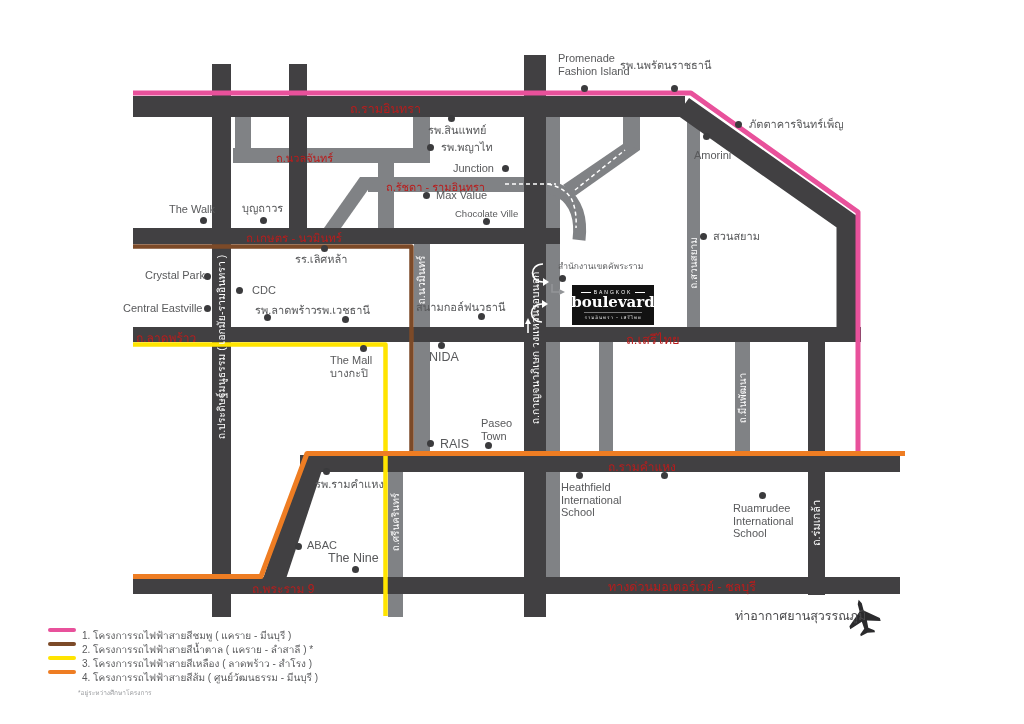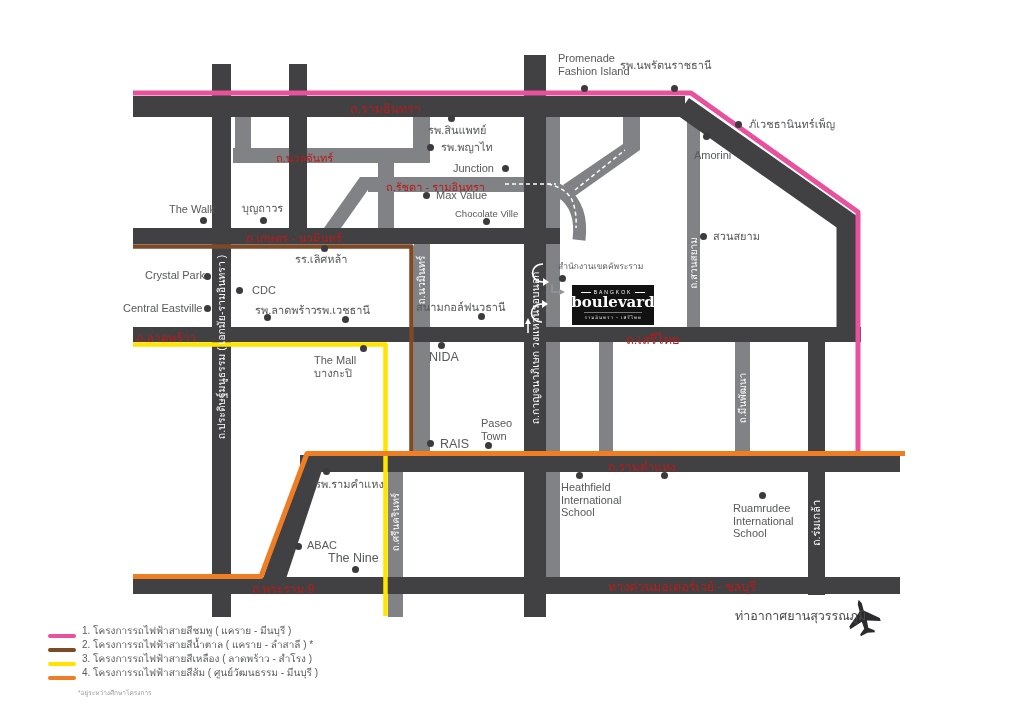--- a/index.html
+++ b/index.html
@@ -13,21 +13,21 @@
   .vlabel{position:absolute;color:#ffffff;font-size:10.5px;white-space:nowrap;
           transform:translate(-50%,-50%) rotate(-90deg);}
   .logo{position:absolute;left:572px;top:285px;width:82px;height:40px;background:#121212;
         color:#fff;display:flex;flex-direction:column;align-items:center;justify-content:center;}
   .logo .brand-top{font-size:5px;letter-spacing:2px;display:flex;align-items:center;gap:3px;}
   .logo .brand-top:before,.logo .brand-top:after{content:"";display:block;width:10px;height:1px;background:#fff;}
   .logo .brand-main{font-family:"DejaVu Serif","Liberation Serif",serif;font-size:15px;
         font-weight:bold;line-height:1.05;}
   .logo .brand-sub{font-size:4.5px;letter-spacing:1px;border-top:1px solid #777;padding-top:1px;margin-top:1px;}
   .legend{position:absolute;left:48px;top:628px;display:flex;flex-direction:column;gap:4px;}
-  .legend-row{display:flex;align-items:flex-end;gap:6px;height:10px;}
+  .legend-row{display:flex;align-items:flex-start;gap:6px;height:10px;}
   .legend-swatch{width:28px;height:4px;border-radius:2px;}
   .legend-text{font-size:10px;color:#58595b;white-space:nowrap;}
   .footnote{position:absolute;left:78px;top:688px;font-size:6.5px;color:#9b9da0;}
   .airport{position:absolute;left:735px;top:606px;display:flex;align-items:center;gap:6px;}
   .airport-label{font-size:12.5px;color:#4a4a4c;}
 </style>
 </head>
 <body>
 
 <div id="map">
@@ -141,40 +141,40 @@
   <div class="dot" style="left:323px;top:468px"></div>
   <div class="dot" style="left:576px;top:472px"></div>
   <div class="dot" style="left:661px;top:472px"></div>
   <div class="dot" style="left:759px;top:492px"></div>
   <div class="dot" style="left:295px;top:543px"></div>
   <div class="dot" style="left:352px;top:566px"></div>
 
   <div class="poi-label" style="left:558px;top:52px">Promenade
 Fashion Island</div>
   <div class="poi-label" style="left:620px;top:59px">รพ.นพรัตนราชธานี</div>
-  <div class="poi-label" style="left:749px;top:118px">ภัเวชธานินทร์เพ็ญ</div>
+  <div class="poi-label" style="left:749px;top:118px">ภัตตาคารจินทร์เพ็ญ</div>
   <div class="poi-label" style="left:694px;top:149px">Amorini</div>
   <div class="poi-label" style="left:428px;top:124px">รพ.สินแพทย์</div>
   <div class="poi-label" style="left:441px;top:141px">รพ.พญาไท</div>
   <div class="poi-label" style="left:453px;top:162px">Junction</div>
   <div class="poi-label" style="left:436px;top:189px">Max Value</div>
   <div class="poi-label" style="left:455px;top:209px;font-size:9.5px">Chocolate Ville</div>
   <div class="poi-label" style="left:169px;top:203px">The Walk</div>
   <div class="poi-label" style="left:242px;top:202px">บุญถาวร</div>
   <div class="poi-label" style="left:713px;top:230px">สวนสยาม</div>
   <div class="poi-label" style="left:295px;top:253px">รร.เลิศหล้า</div>
   <div class="poi-label" style="left:145px;top:269px">Crystal Park</div>
   <div class="poi-label" style="left:252px;top:284px">CDC</div>
   <div class="poi-label" style="left:123px;top:302px">Central Eastville</div>
   <div class="poi-label" style="left:255px;top:304px">รพ.ลาดพร้าว</div>
   <div class="poi-label" style="left:316px;top:304px">รพ.เวชธานี</div>
   <div class="poi-label" style="left:558px;top:262px;font-size:8.5px">สำนักงานเขตคัพระราม</div>
   <div class="poi-label" style="left:416px;top:301px">สนามกอล์ฟนวธานี</div>
   <div class="poi-label" style="left:429px;top:350px;font-size:12.5px">NIDA</div>
-  <div class="poi-label" style="left:314px;top:354px">The Mall
+  <div class="poi-label" style="left:330px;top:354px">The Mall
 บางกะปิ</div>
   <div class="poi-label" style="left:481px;top:417px">Paseo
 Town</div>
   <div class="poi-label" style="left:440px;top:437px;font-size:12.5px">RAIS</div>
   <div class="poi-label" style="left:315px;top:478px">รพ.รามคำแหง</div>
   <div class="poi-label" style="left:561px;top:481px">Heathfield
 International
 School</div>
   <div class="poi-label" style="left:733px;top:502px">Ruamrudee
 International

